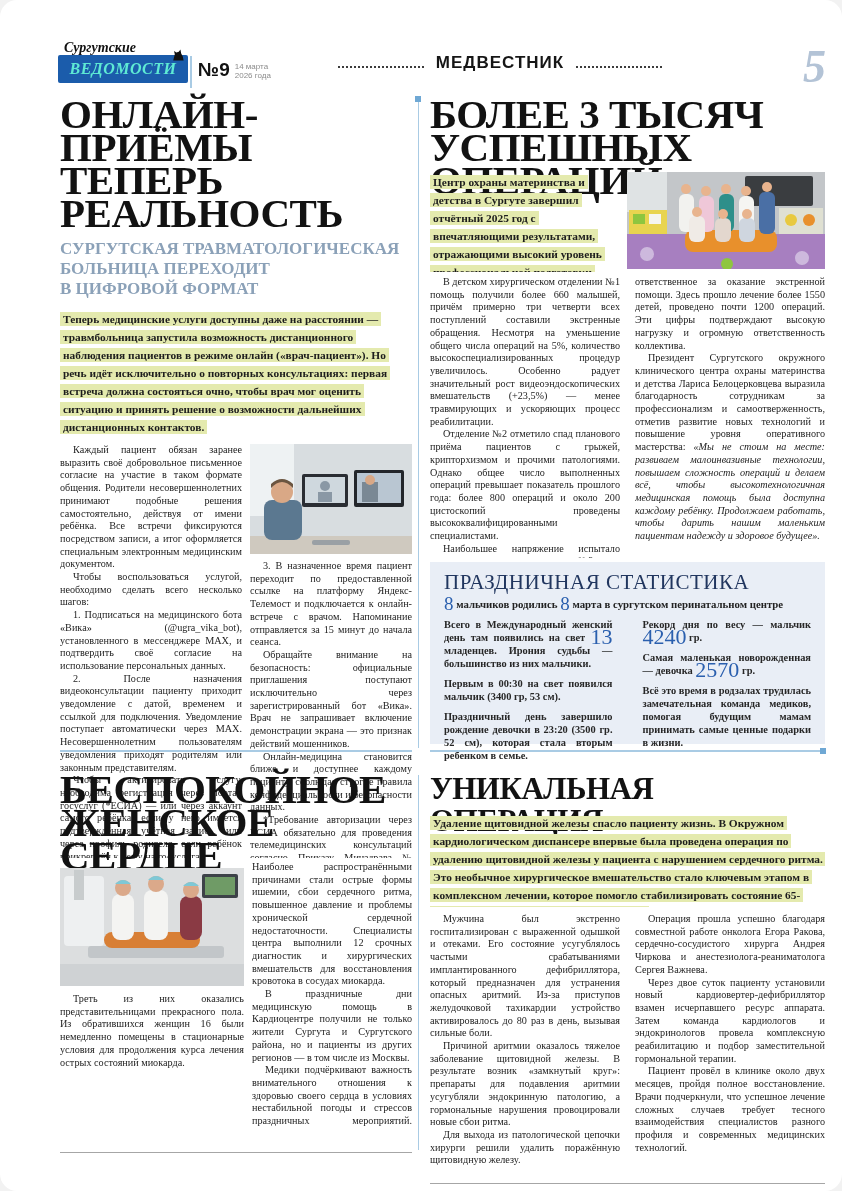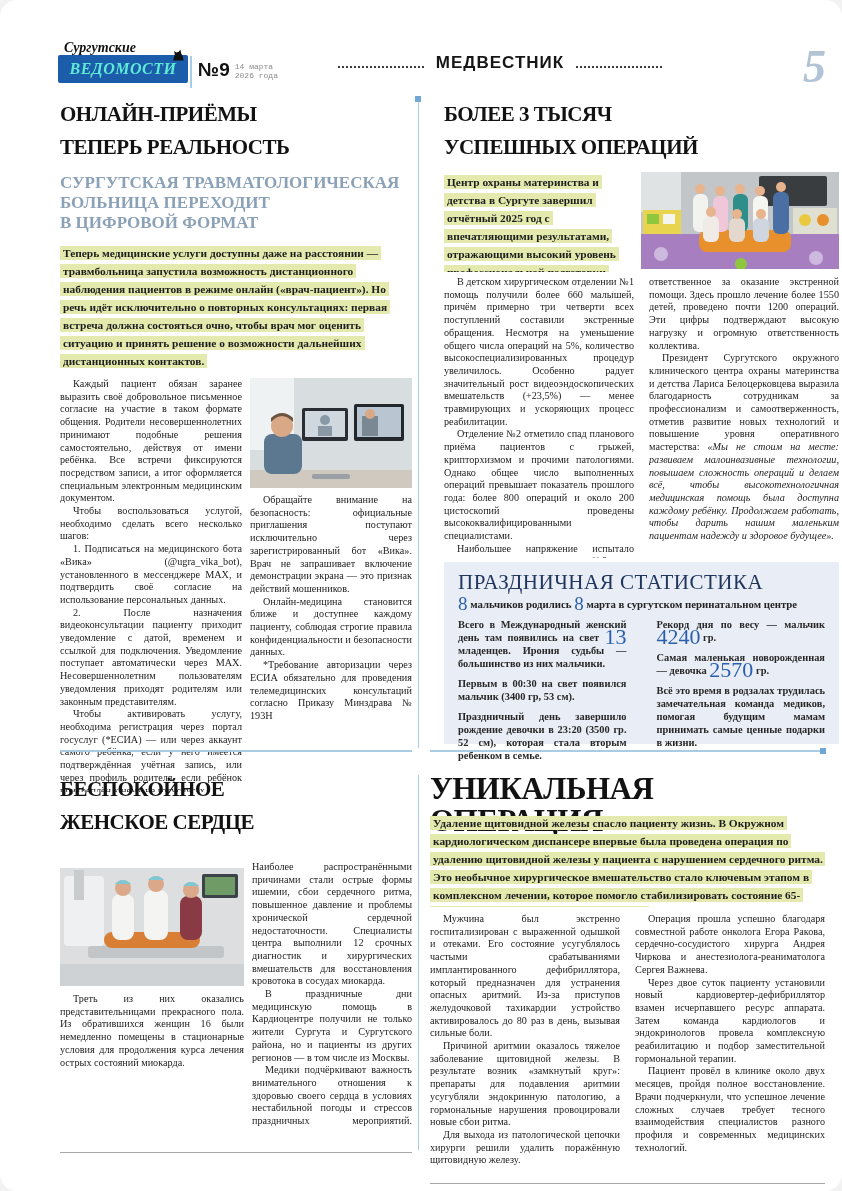--- a/index.html
+++ b/index.html
@@ -8,32 +8,32 @@
   
   .logo{position:absolute;left:58px;top:42px;width:132px;height:48px;}
   .logo-script{position:absolute;left:6px;top:-2px;font-style:italic;font-weight:700;font-size:14px;color:#111;z-index:2;}
   .logo-box{position:absolute;left:0;top:13px;width:130px;height:28px;background:var(--brand-blue,#1b5cab);
             border-radius:2px;display:flex;align-items:center;justify-content:center;}
   .logo-main{color:#5eead4;font-style:italic;font-weight:700;font-size:16px;letter-spacing:.5px;}
   .logo-mascot{position:absolute;right:2px;top:-8px;width:16px;height:16px;}
   .hdr-vline{position:absolute;left:190px;top:56px;width:2px;height:32px;background:var(--accent-line,#a9cbe4);}
   .issue{position:absolute;left:198px;top:60px;display:flex;align-items:flex-start;gap:5px;}
   .issue-no{font-family:"Liberation Sans",sans-serif;font-weight:700;font-size:19px;line-height:20px;color:#111;}
-  .issue-date{display:flex;flex-direction:column;font-family:Liberation Mono, monospace;
+  .issue-date{display:flex;flex-direction:column;font-family:Liberation Sans, sans-serif;
               font-size:8px;line-height:9px;color:var(--date-gray,#8c8c8c);padding-top:2px;}
   .section-wrap{position:absolute;left:330px;top:37px;width:340px;height:34px;
                 display:flex;align-items:flex-end;justify-content:center;}
   .section-label{font-family:"Liberation Sans",sans-serif;font-weight:700;font-size:17px;letter-spacing:1px;
                  color:#161616;line-height:17px;margin:0 12px 0 12px;}
   .dotline{width:86px;border-bottom:2px dotted #3c3c3c;height:0;margin-bottom:3px;}
   .pagenum{position:absolute;right:16px;top:44px;font-size:46px;line-height:46px;font-weight:700;font-style:italic;
            color:var(--page-num-blue,#b3c3d6);}
   
   .art{position:absolute;}
-  .hl-title{font-weight:700;font-size:21px;line-height:33px;letter-spacing:-.5px;color:#121212;}
+  .hl-title{font-weight:700;font-size:41px;line-height:33px;letter-spacing:-.5px;color:#121212;}
   .subtitle{font-weight:700;font-size:17px;line-height:20px;color:var(--subtitle-blue,#8ba1b8);margin-top:9px;}
   .lead{margin-top:10px;}
   .lead .hl{background:var(--highlight-bg,#e4eaae);-webkit-box-decoration-break:clone;box-decoration-break:clone;
             padding:1px 3px;font-weight:700;font-size:11.4px;line-height:16px;color:#1d1d1d;}
   .cols{display:flex;}
   .bodycol p{margin:0;font-size:10.2px;line-height:12.7px;text-align:justify;text-indent:13px;color:#1c1c1c;}
   .bodycol p.cont{text-indent:0;}
   .bodycol{overflow:hidden;}
   .qitalic{font-style:italic;}
   .bname{font-weight:400;}
@@ -43,21 +43,21 @@
   #art-online .c1{width:182px;margin-right:8px;}
   #art-online .c2{width:162px;}
   .photo{display:block;}
   #art-online .photo{margin-bottom:6px;}
   
   .vline{position:absolute;width:1px;background:var(--accent-line,#a9cbe4);}
   .hline-blue{position:absolute;height:2px;background:var(--accent-line,#a9cbe4);}
   .hline-gray{position:absolute;height:1px;background:var(--rule-gray,#a6a6a6);}
   .sqdot{position:absolute;width:6px;height:6px;background:var(--accent-dot,#6fa8d4);}
   
-  #art-operations{left:444px;top:98px;width:395px;height:650px;}
+  #art-operations{left:430px;top:98px;width:395px;height:650px;}
   #art-operations .leadrow{position:absolute;left:0;top:74px;width:395px;height:100px;display:flex;gap:10px;}
   #art-operations .leadrow .lead{margin-top:0;width:187px;overflow:hidden;}
   #art-operations .bodyrow{position:absolute;left:0;top:178px;width:395px;height:282px;}
   #art-operations .c1{width:190px;margin-right:15px;}
   #art-operations .c2{width:190px;}
   
   #stats-box{position:absolute;left:0;top:464px;width:395px;height:182px;background:var(--stats-bg,#e9eef6);
              box-sizing:border-box;padding:9px 14px;}
   .stats-title{font-size:21px;line-height:22px;color:var(--stats-title-navy,#21365f);letter-spacing:.5px;}
   .stats-sub{margin-top:4px;font-weight:700;font-size:10.8px;line-height:14px;color:#222;}
@@ -143,20 +143,21 @@
           <rect x="68" y="48" width="14" height="10" fill="#8a98a5"></rect>
           <rect x="104" y="26" width="50" height="37" rx="2" fill="#23262b"></rect>
           <rect x="107" y="29" width="44" height="30" fill="#b9c6d2"></rect>
           <rect x="112" y="38" width="16" height="20" fill="#7a8894"></rect>
           <circle cx="120" cy="36" r="5" fill="#d9a886"></circle>
           <rect x="14" y="56" width="38" height="40" rx="8" fill="#5b7890"></rect>
           <circle cx="32" cy="48" r="11" fill="#d9a886"></circle>
           <path d="M21 44 Q32 32 43 44 L43 40 Q32 30 21 40 Z" fill="#6b5540"></path>
           <rect x="62" y="96" width="38" height="5" rx="2" fill="#9aa0a5"></rect>
         </svg>
+        <p>3. В назначенное время пациент переходит по предоставленной ссылке на платформу Яндекс-Телемост и подключается к онлайн-встрече с врачом. Напоминание отправляется за 15 минут до начала сеанса.</p>
         <p>Обращайте внимание на безопасность: официальные приглашения поступают исключительно через зарегистрированный бот «Вика». Врач не запрашивает включение демонстрации экрана — это признак действий мошенников.</p>
         <p>Онлайн-медицина становится ближе и доступнее каждому пациенту, соблюдая строгие правила конфиденциальности и безопасности данных.</p>
         <p>*Требование авторизации через ЕСИА обязательно для проведения телемедицинских консультаций согласно Приказу Минздрава № 193Н</p>
       </div>
     </div>
   </div>
 
   <div class="art" id="art-operations">
     <div class="hl-title">
       <div>БОЛЕЕ 3 ТЫСЯЧ</div>

